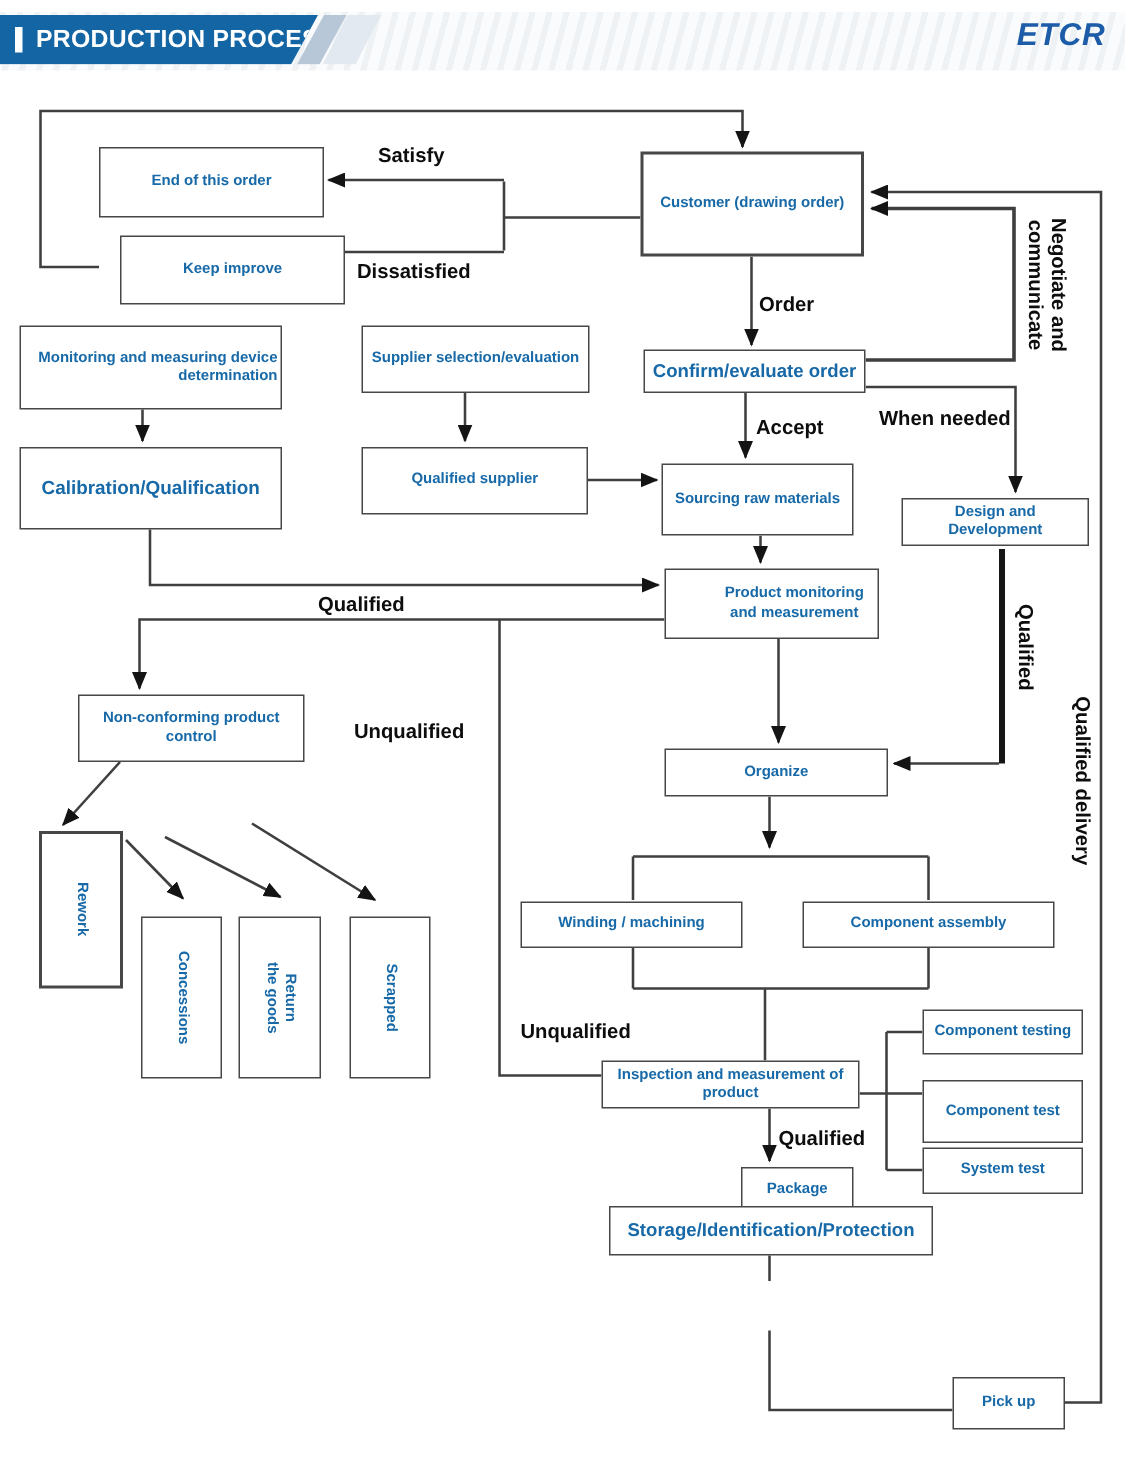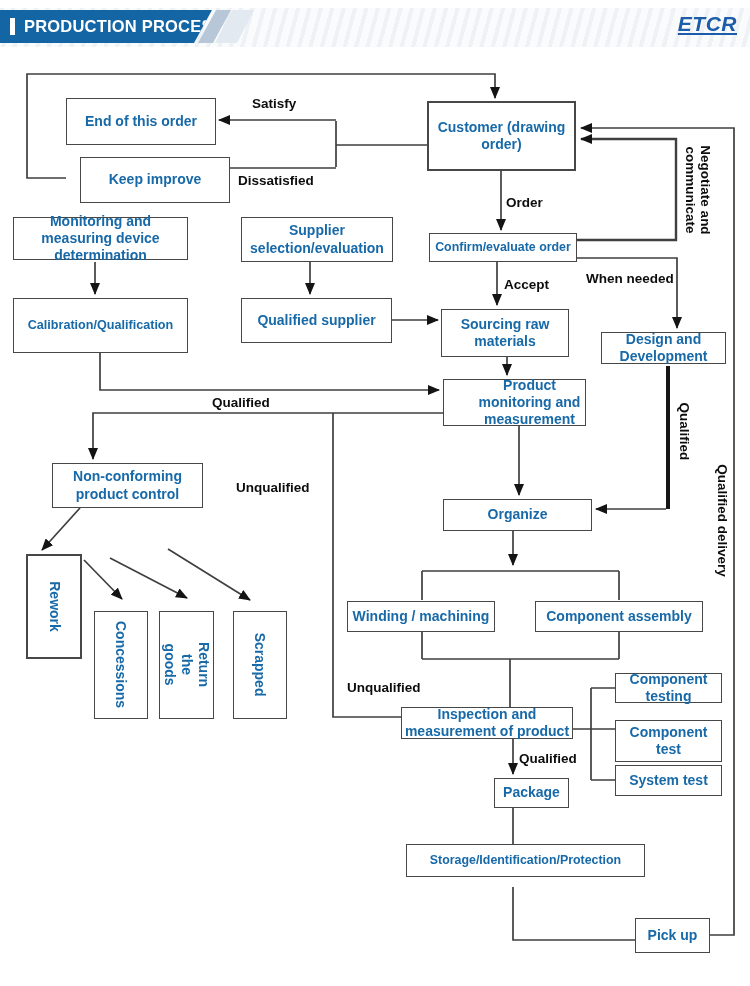--- a/index.html
+++ b/index.html
@@ -16,56 +16,56 @@
   .banner-title{position:absolute;left:24px;top:0;height:33px;display:flex;align-items:center;
     color:#ffffff;font-weight:bold;font-size:16.5px;letter-spacing:0.2px;white-space:nowrap;}
   .hstripe{position:absolute;top:10px;height:33px;}
   .hstripe1{left:196px;width:40px;background:#b7c7d8;
     -webkit-clip-path:polygon(20px 0,35px 0,17px 100%,2px 100%);
     clip-path:polygon(20px 0,35px 0,17px 100%,2px 100%);}
   .hstripe2{left:214px;width:44px;background:#e2e9f0;
     -webkit-clip-path:polygon(18px 0,40px 0,23px 100%,1px 100%);
     clip-path:polygon(18px 0,40px 0,23px 100%,1px 100%);}
   .logo{position:absolute;right:13px;top:12px;font-size:21px;font-weight:bold;font-style:italic;
-    color:#1c5ca8;letter-spacing:0.5px;text-decoration:underline;}
+    color:#1c5ca8;letter-spacing:0.5px;}
   
   .wires{position:absolute;left:0;top:0;z-index:1;}
   .node{position:absolute;z-index:2;box-sizing:border-box;background:#ffffff;
-    border:1.6px solid #474747;color:#1769a8;font-weight:700;font-size:14px;line-height:1.22;
+    border:1.6px solid #474747;color:#1769a8;font-weight:700;font-size:10px;line-height:1.22;
     display:flex;align-items:center;justify-content:center;text-align:center;padding:1px 2px;}
   .vnode .vtext{display:block;transform:rotate(90deg);white-space:nowrap;}
   .elabel{position:absolute;z-index:2;color:#0d0d0d;font-weight:700;font-size:13.5px;white-space:nowrap;}
   .vlabel{white-space:normal;text-align:center;line-height:15px;transform:rotate(90deg);}
   
   #n-end-order{left:66px;top:98px;width:150px;height:47px;}
   #n-keep-improve{left:80px;top:157px;width:150px;height:46px;}
   #n-customer{left:427px;top:101px;width:149px;height:70px;border-width:2px;}
   #n-confirm-order{left:429px;top:233px;width:148px;height:29px;font-size:12.4px;}
-  #n-monitoring-device{left:13px;top:217px;width:175px;height:43px;}
+  #n-monitoring-device{left:13px;top:217px;width:175px;height:56px;text-align:right;}
   #n-supplier-selection{left:241px;top:217px;width:152px;height:45px;}
   #n-calibration{left:13px;top:298px;width:175px;height:55px;font-size:12.6px;}
   #n-qualified-supplier{left:241px;top:298px;width:151px;height:45px;}
   #n-sourcing{left:441px;top:309px;width:128px;height:48px;}
   #n-design-dev{left:601px;top:332px;width:125px;height:32px;}
   #n-product-monitoring{left:443px;top:379px;width:143px;height:47px;padding-left:32px;}
   #n-non-conforming{left:52px;top:463px;width:151px;height:45px;}
   #n-organize{left:443px;top:499px;width:149px;height:32px;}
   #n-winding{left:347px;top:601px;width:148px;height:31px;}
   #n-component-assembly{left:535px;top:601px;width:168px;height:31px;}
   #n-rework{left:26px;top:554px;width:56px;height:105px;border-width:2px;}
   #n-concessions{left:94px;top:611px;width:54px;height:108px;}
   #n-return-goods{left:159px;top:611px;width:55px;height:108px;}
   #n-return-goods .vtext{white-space:normal;width:86px;text-align:center;}
   #n-scrapped{left:233px;top:611px;width:54px;height:108px;}
   #n-inspection{left:401px;top:707px;width:172px;height:32px;}
   #n-component-testing{left:615px;top:673px;width:107px;height:30px;}
   #n-component-test{left:615px;top:720px;width:107px;height:42px;}
   #n-system-test{left:615px;top:765px;width:107px;height:31px;}
   #n-package{left:479px;top:778px;width:75px;height:30px;margin-left:15px;}
-  #n-storage{left:406px;top:844px;width:239px;height:33px;font-size:12.4px;}
+  #n-storage{left:406px;top:804px;width:216px;height:33px;font-size:12.4px;}
   #n-pickup{left:635px;top:918px;width:75px;height:35px;}
   
   #l-satisfy{left:252px;top:96px;}
   #l-dissatisfied{left:238px;top:173px;}
   #l-order{left:506px;top:195px;}
   #l-accept{left:504px;top:277px;}
   #l-when-needed{left:586px;top:271px;}
   #l-qualified-calibration{left:212px;top:395px;}
   #l-unqualified-monitoring{left:236px;top:480px;}
   #l-unqualified-inspection{left:347px;top:680px;}

